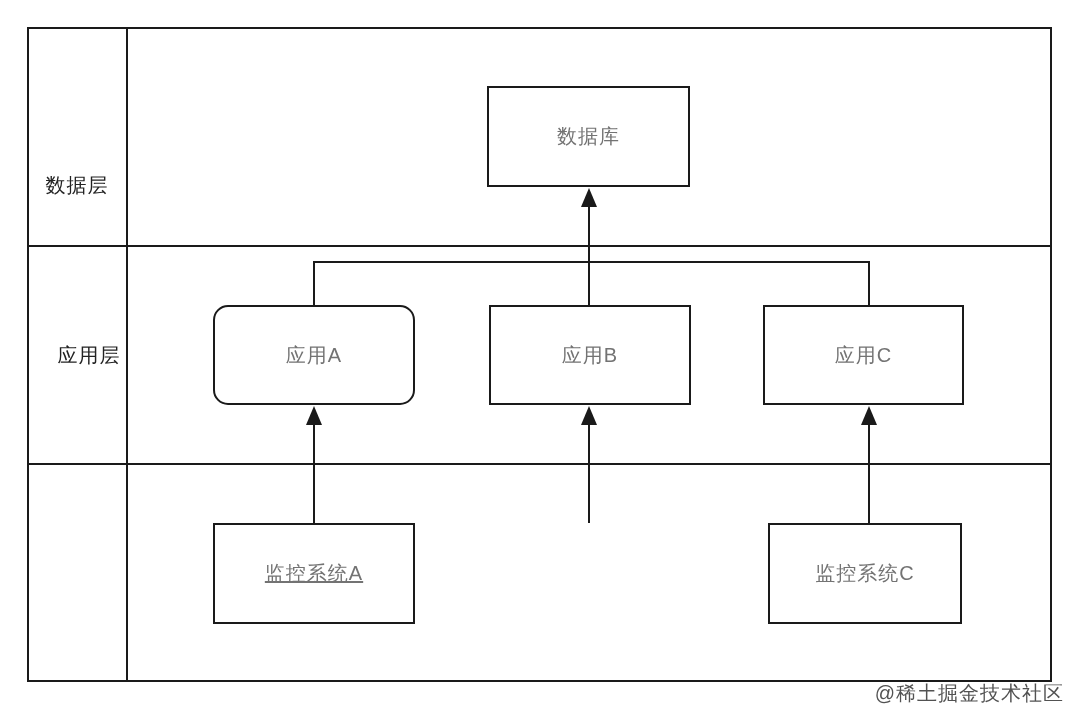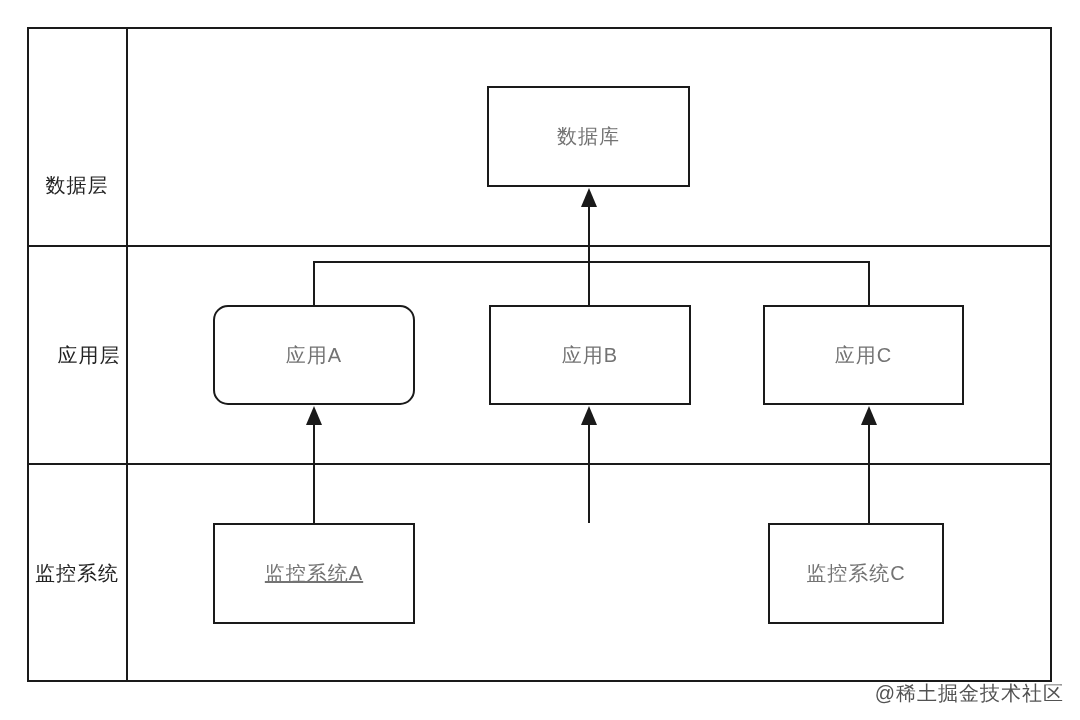--- a/index.html
+++ b/index.html
@@ -52,21 +52,21 @@
     font-size: 20px;
     letter-spacing: 1px;
     z-index: 2;
   }
   .node-db    { left: 487px; top: 86px;  width: 203px; height: 101px; }
   .node-app-a { left: 213px; top: 305px; width: 202px; height: 100px; border-radius: 15px; }
   .node-app-b { left: 489px; top: 305px; width: 202px; height: 100px; }
   .node-app-c { left: 763px; top: 305px; width: 201px; height: 100px; }
   .node-mon-a { left: 213px; top: 523px; width: 202px; height: 101px; text-decoration: underline; }
   .node-mon-b { left: 488px; top: 523px; width: 203px; height: 101px; }
-  .node-mon-c { left: 768px; top: 523px; width: 176px; height: 101px; }
+  .node-mon-c { left: 768px; top: 523px; width: 194px; height: 101px; }
 
   
   .conn { position: absolute; background: #1a1a1a; z-index: 1; }
   .conn-bus        { left: 313px; top: 261px; width: 557px; height: 2px; }
   .conn-stub-a     { left: 313px; top: 261px; width: 2px;  height: 46px; }
   .conn-stub-c     { left: 868px; top: 261px; width: 2px;  height: 46px; }
   .conn-db-line    { left: 588px; top: 203px; width: 2px;  height: 104px; }
   .conn-mon-a-line { left: 313px; top: 421px; width: 2px;  height: 102px; }
   .conn-mon-b-line { left: 588px; top: 421px; width: 2px;  height: 102px; }
   .conn-mon-c-line { left: 868px; top: 421px; width: 2px;  height: 102px; }
@@ -99,21 +99,20 @@
 
 <div class="canvas">
 
   <div class="outer-frame"></div>
   <div class="line v-divider"></div>
   <div class="line h-divider-1"></div>
   <div class="line h-divider-2"></div>
 
   <div class="lane-label lane-1">数据层</div>
   <div class="lane-label lane-2">应用层</div>
-  <div class="lane-label lane-3">监控系统</div>
 
   <div class="conn conn-bus"></div>
   <div class="conn conn-stub-a"></div>
   <div class="conn conn-stub-c"></div>
   <div class="conn conn-db-line"></div>
   <div class="arrowhead ah-db"></div>
 
   <div class="conn conn-mon-a-line"></div>
   <div class="arrowhead ah-app-a"></div>
   <div class="conn conn-mon-b-line"></div>

